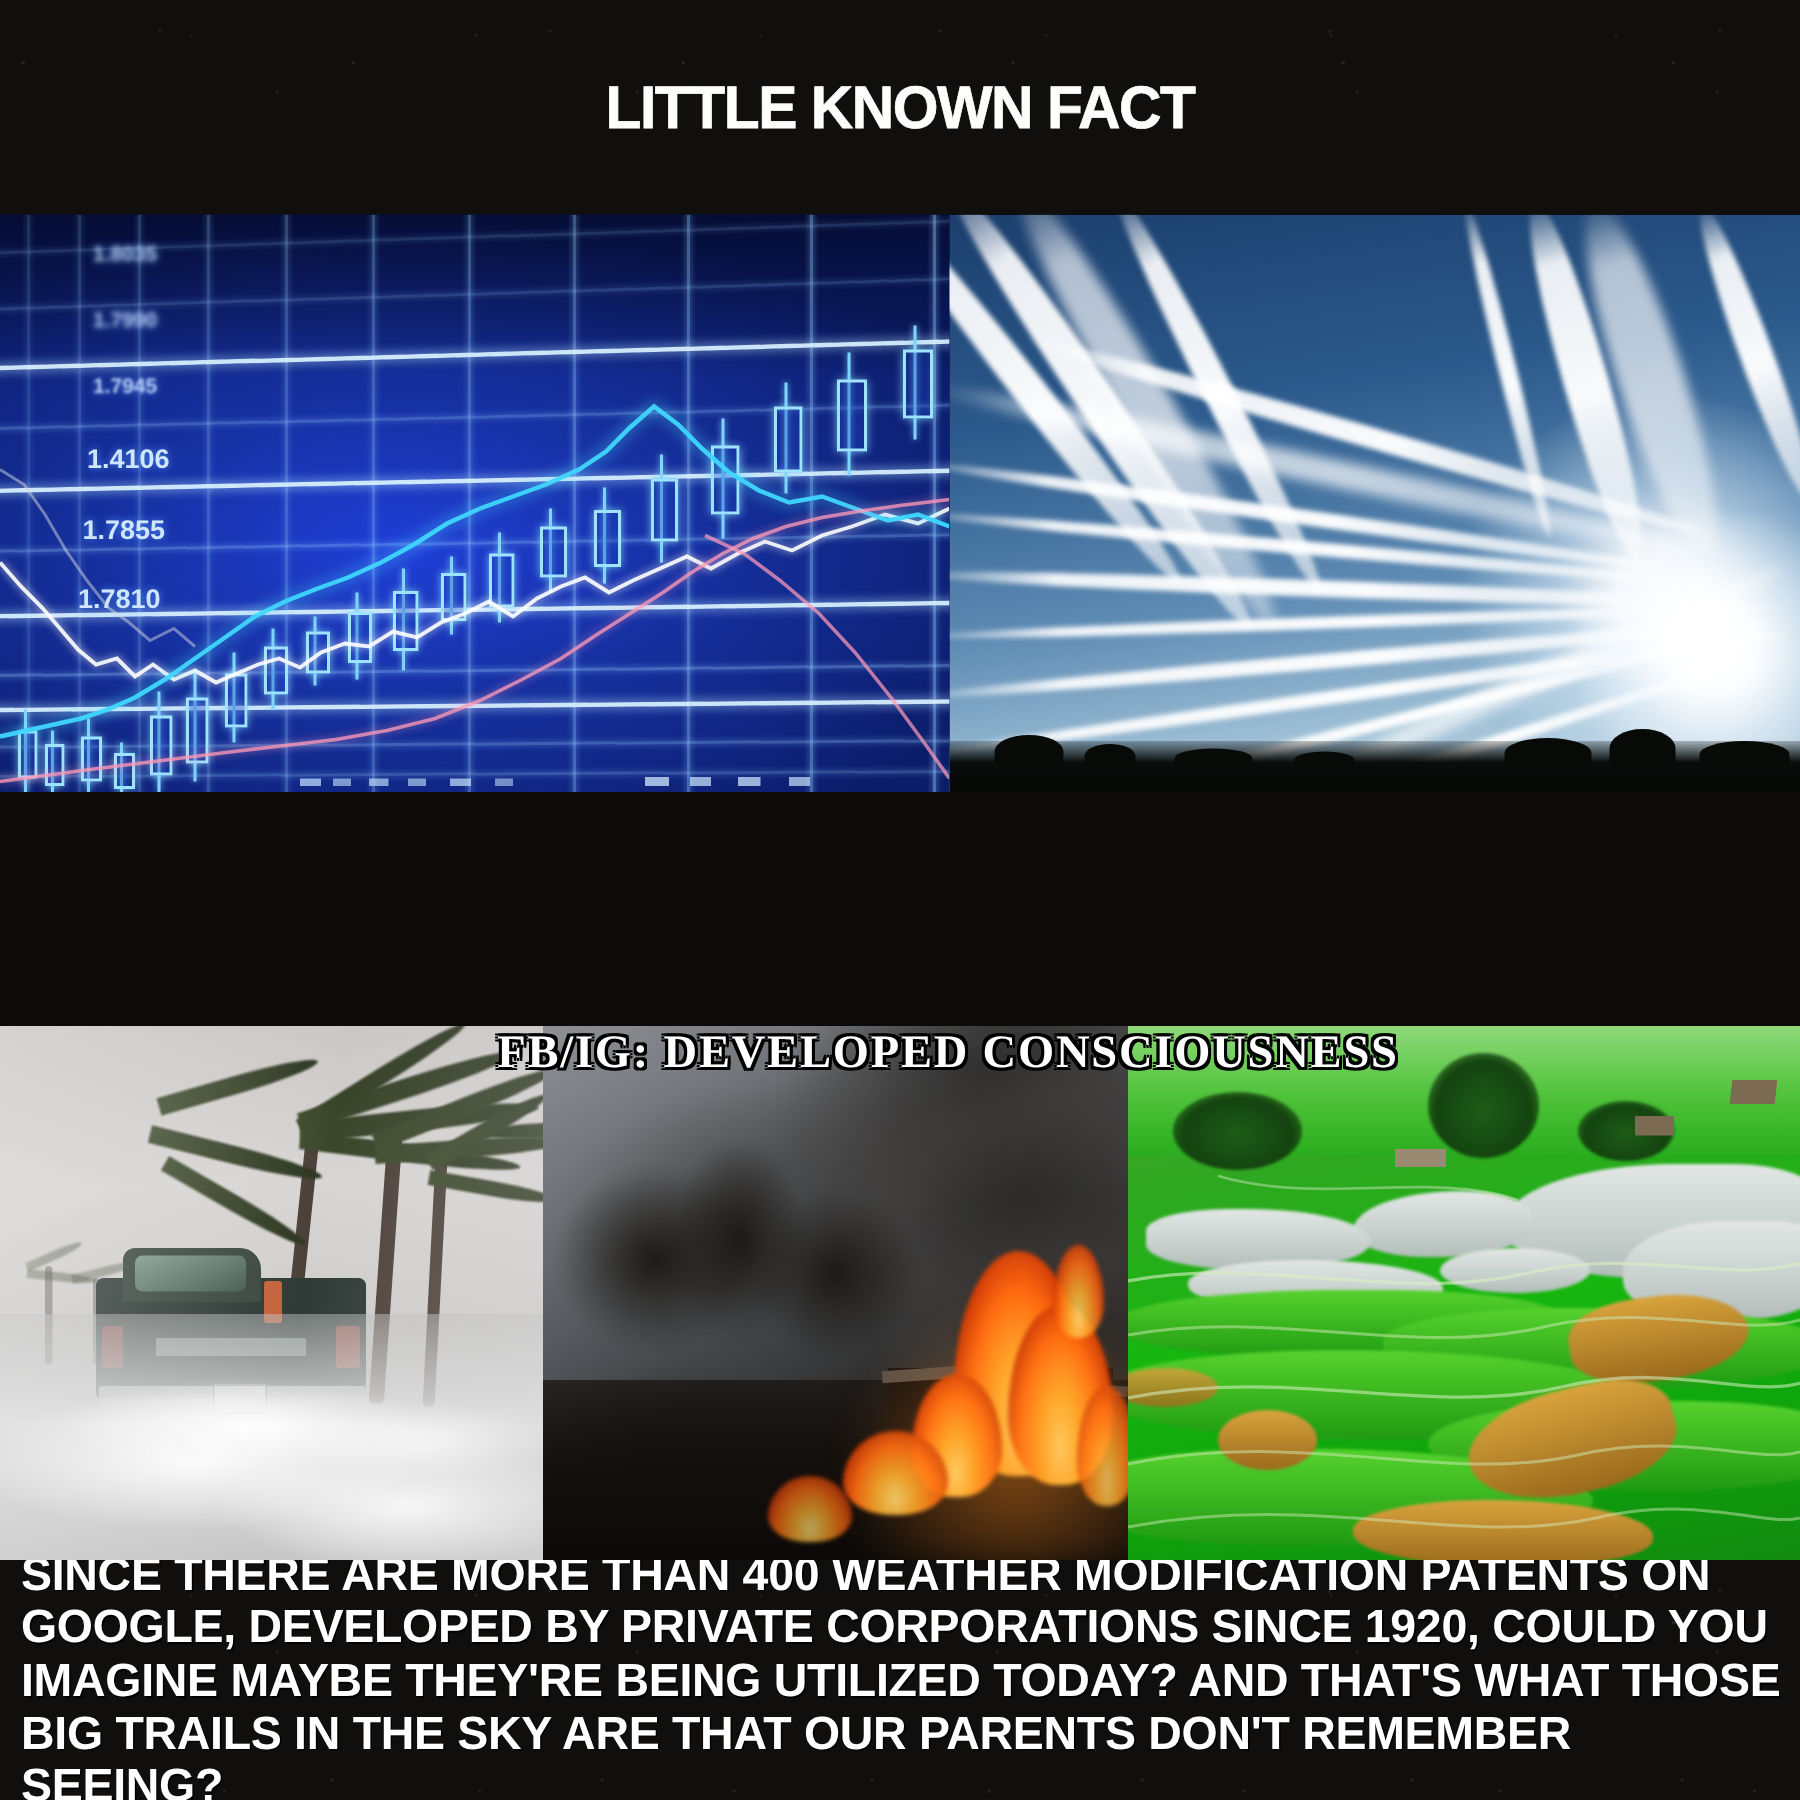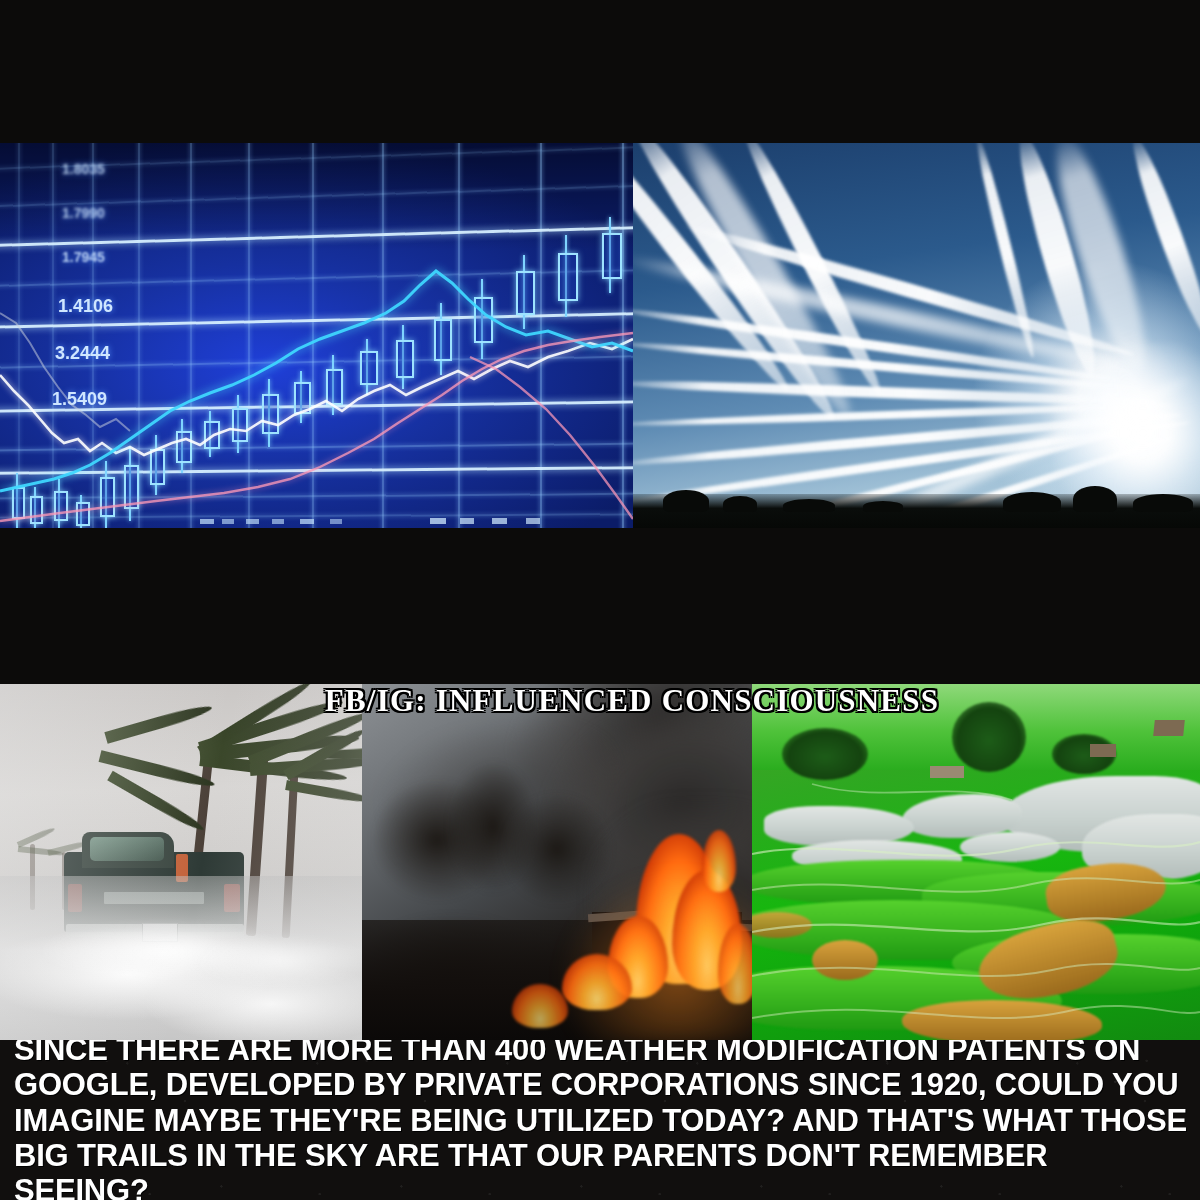--- a/index.html
+++ b/index.html
@@ -266,20 +266,24 @@
     text-shadow:
       -2px -2px 0 #000, 2px -2px 0 #000, -2px 2px 0 #000, 2px 2px 0 #000,
       -2px 0 0 #000, 2px 0 0 #000, 0 -2px 0 #000, 0 2px 0 #000;
   }
 </style>
 </head>
 <body>
 
 <div id="meme">
 
+  <div class="band" id="header-band">
+    <div class="grain"></div>
+    <div class="headline" style="font-size: 40px; transform: translateY(-50%) scaleX(0.98);">LITTLE KNOWN FACT</div>
+  </div>
 
   <div class="row" id="row-top">
 
     <div class="panel" id="panel-chart">
       <div class="chart-bg"></div>
 
       <div class="grid-v">
         <div class="gl v" style="left:18px;  opacity:.35;"></div>
         <div class="gl v" style="left:52px;  opacity:.40;"></div>
         <div class="gl v" style="left:92px;  opacity:.45;"></div>
@@ -304,22 +308,22 @@
         <div class="gl h" style="top:303px; opacity:.68; transform:rotate(-.6deg);"></div>
         <div class="gl h hbright" style="top:326px; transform:rotate(-.5deg);"></div>
         <div class="gl h" style="top:352px; opacity:.6; transform:rotate(-.4deg);"></div>
         <div class="gl h" style="top:372px; opacity:.5; transform:rotate(-.3deg);"></div>
       </div>
 
       <div class="axis-label blur1" style="left:62px; top:18px;">1.8035</div>
       <div class="axis-label blur1" style="left:62px; top:62px;">1.7990</div>
       <div class="axis-label blur2" style="left:62px; top:106px;">1.7945</div>
       <div class="axis-label" style="left:58px; top:153px; font-size:18px;">1.4106</div>
-      <div class="axis-label" style="left:55px; top:200px; font-size:18px;">3.2444</div>
-      <div class="axis-label" style="left:52px; top:246px; font-size:18px;">1.5409</div>
+      <div class="axis-label" style="left:55px; top:200px; font-size:18px;">1.7855</div>
+      <div class="axis-label" style="left:52px; top:246px; font-size:18px;">1.7810</div>
 
       <div class="candle" style="left:12px;  top:330px; width:9px;  height:55px;">
           <div class="wick" style="top:0;  height:55px;"></div>
           <div class="body" style="top:14px; height:28px;"></div>
         </div>
       <div class="candle" style="left:30px;  top:344px; width:9px;  height:41px;">
           <div class="wick" style="top:0;  height:41px;"></div>
           <div class="body" style="top:9px;  height:24px;"></div>
         </div>
       <div class="candle" style="left:54px;  top:336px; width:10px; height:49px;">
@@ -587,21 +591,21 @@
         <path d="M0,206 C100,188 190,222 280,200 C350,184 410,208 448,196" fill="none" stroke="#cfeab6" stroke-width="2" opacity=".5"></path>
         <path d="M0,248 C110,226 200,262 292,240 C360,224 414,248 448,238" fill="none" stroke="#d9f0c4" stroke-width="2.2" opacity=".55"></path>
         <path d="M0,292 C120,268 210,306 300,286 C368,270 420,292 448,284" fill="none" stroke="#cfeab6" stroke-width="2" opacity=".5"></path>
         <path d="M0,334 C130,310 220,348 312,328 C380,312 424,334 448,328" fill="none" stroke="#d9f0c4" stroke-width="2" opacity=".45"></path>
         <path d="M60,100 C130,120 200,96 260,116" fill="none" stroke="#e6f5d8" stroke-width="1.8" opacity=".4"></path>
       </svg>
     </div>
   </div>
 
   <div id="watermark">
-    <span class="wm-text">FB/IG: INFLUENCED CONSCIOUSNESS</span>
+    <span class="wm-text">FB/IG: DEVELOPED CONSCIOUSNESS</span>
   </div>
 
   <div class="band" id="caption-bottom">
     <div class="grain"></div>
     <div class="caption" style="font-size: 31px; transform: translateY(-50%) scaleX(1); transform-origin: left center;">SINCE THERE ARE MORE THAN 400 WEATHER MODIFICATION PATENTS ON
 GOOGLE, DEVELOPED BY PRIVATE CORPORATIONS SINCE 1920, COULD YOU
 IMAGINE MAYBE THEY'RE BEING UTILIZED TODAY? AND THAT'S WHAT THOSE
 BIG TRAILS IN THE SKY ARE THAT OUR PARENTS DON'T REMEMBER SEEING?</div>
   </div>
 

